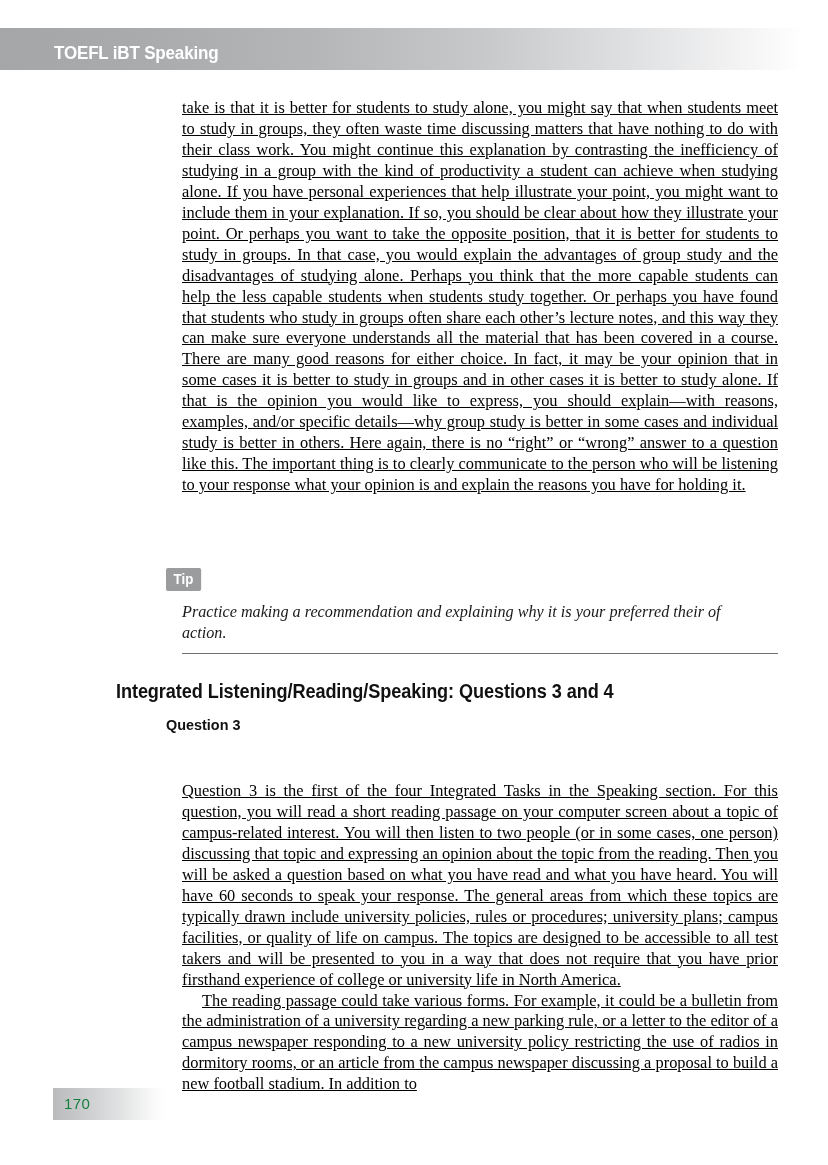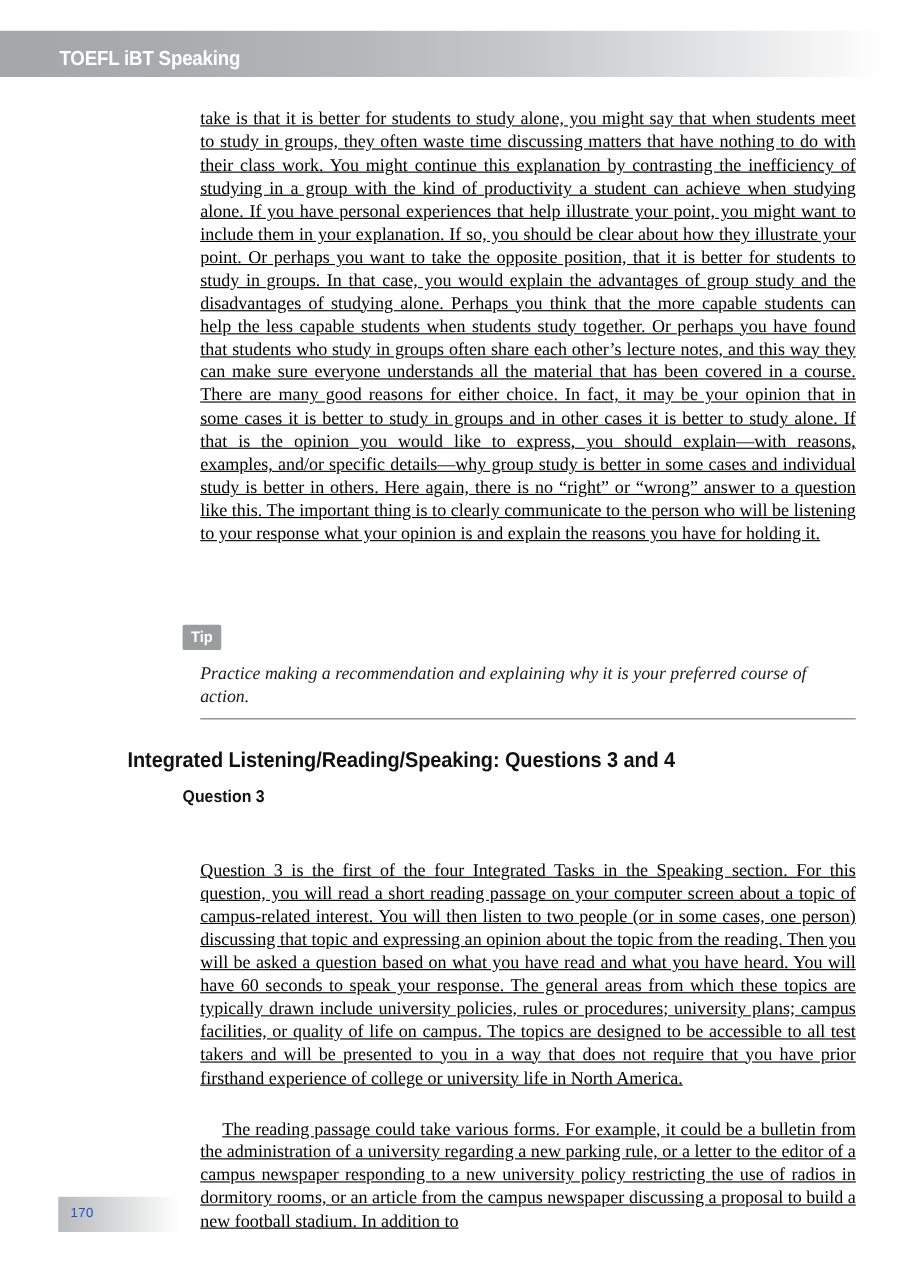--- a/index.html
+++ b/index.html
@@ -64,21 +64,20 @@
     font-family: "Liberation Serif", serif;
     font-size: 16.4px;
     line-height: 20.95px;
     text-align: justify;
     color: #000000;
     hyphens: none;
     text-decoration: underline;
   }
   p.body-text.indent {
     text-indent: 20px;
-    margin-top: 26px;
   }
 
   
   .tip-block {
     position: absolute;
     left: 166px;
     top: 568px;
     width: 612px;
   }
   .tip-badge {
@@ -151,40 +150,40 @@
                 #d8dadb 48%,
                 #eceded 74%,
                 #fbfbfb 92%,
                 #ffffff 100%);
   }
   .page-number {
     position: absolute;
     left: 64px;
     top: 1095px;
     font-family: "Liberation Sans", sans-serif;
-    font-size: 12px;
-    color: #1d4ed8;
+    font-size: 15px;
+    color: #15803d;
     letter-spacing: 0.4px;
   }
 </style>
 </head>
 <body>
 
 <div class="header-band"></div>
 <div class="header-title">TOEFL iBT Speaking</div>
 
 <div class="content">
 
   <div class="body-col" style="top:98px;">
     <p class="body-text">take is that it is better for students to study alone, you might say that when students meet to study in groups, they often waste time discussing matters that have nothing to do with their class work. You might continue this explanation by contrasting the inefficiency of studying in a group with the kind of productivity a student can achieve when studying alone. If you have personal experiences that help illustrate your point, you might want to include them in your explanation. If so, you should be clear about how they illustrate your point. Or perhaps you want to take the opposite position, that it is better for students to study in groups. In that case, you would explain the advantages of group study and the disadvantages of studying alone. Perhaps you think that the more capable students can help the less capable students when students study together. Or perhaps you have found that students who study in groups often share each other’s lecture notes, and this way they can make sure everyone understands all the material that has been covered in a course. There are many good reasons for either choice. In fact, it may be your opinion that in some cases it is better to study in groups and in other cases it is better to study alone. If that is the opinion you would like to express, you should explain—with reasons, examples, and/or specific details—why group study is better in some cases and individual study is better in others. Here again, there is no “right” or “wrong” answer to a question like this. The important thing is to clearly communicate to the person who will be listening to your response what your opinion is and explain the reasons you have for holding it.</p>
   </div>
 
   <div class="tip-block">
     <span class="tip-badge">Tip</span>
-    <p class="tip-text">Practice making a recommendation and explaining why it is your preferred course of action.</p>
+    <p class="tip-text">Practice making a recommendation and explaining why it is your preferred their of action.</p>
     <div class="tip-rule"></div>
   </div>
 
   <div class="section-heading">Integrated Listening/Reading/Speaking: Questions 3 and 4</div>
 
   <div class="sub-heading">Question 3</div>
 
   <div class="body-col" style="top:781px;">
     <p class="body-text">Question 3 is the first of the four Integrated Tasks in the Speaking section. For this question, you will read a short reading passage on your computer screen about a topic of campus-related interest. You will then listen to two people (or in some cases, one person) discussing that topic and expressing an opinion about the topic from the reading. Then you will be asked a question based on what you have read and what you have heard. You will have 60 seconds to speak your response. The general areas from which these topics are typically drawn include university policies, rules or procedures; university plans; campus facilities, or quality of life on campus. The topics are designed to be accessible to all test takers and will be presented to you in a way that does not require that you have prior firsthand experience of college or university life in North America.</p>
     <p class="body-text indent">The reading passage could take various forms. For example, it could be a bulletin from the administration of a university regarding a new parking rule, or a letter to the editor of a campus newspaper responding to a new university policy restricting the use of radios in dormitory rooms, or an article from the campus newspaper discussing a proposal to build a new football stadium. In addition to</p>

